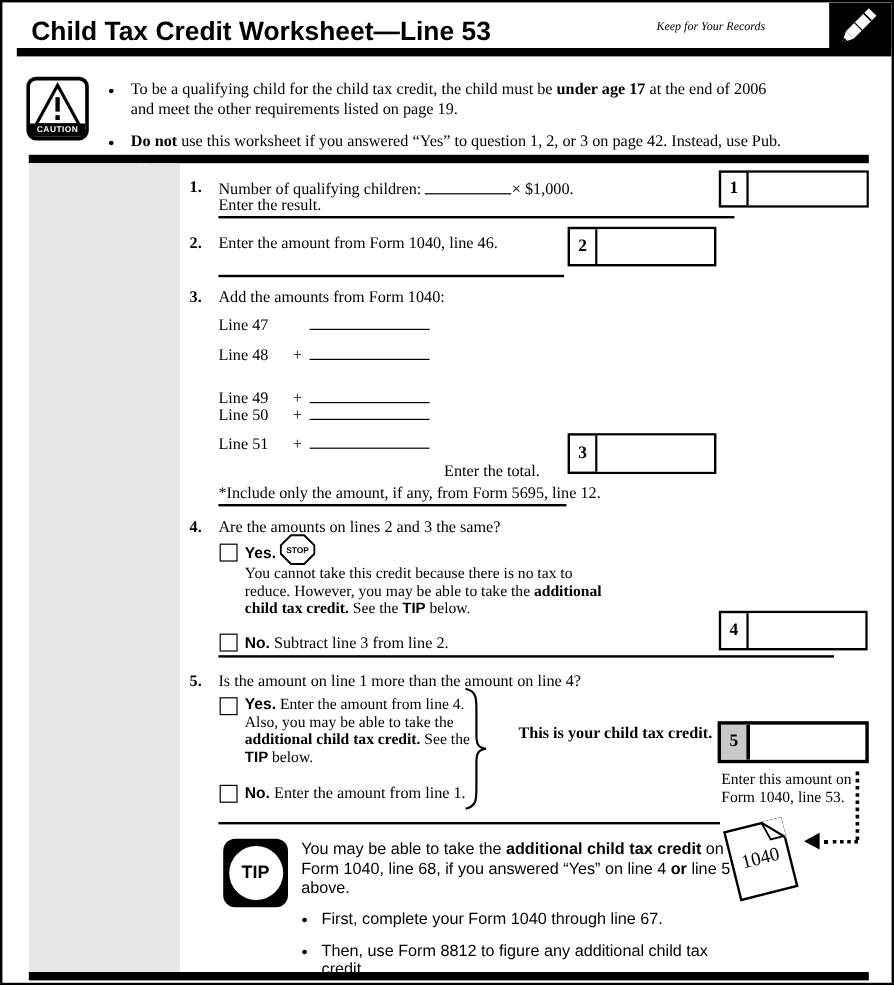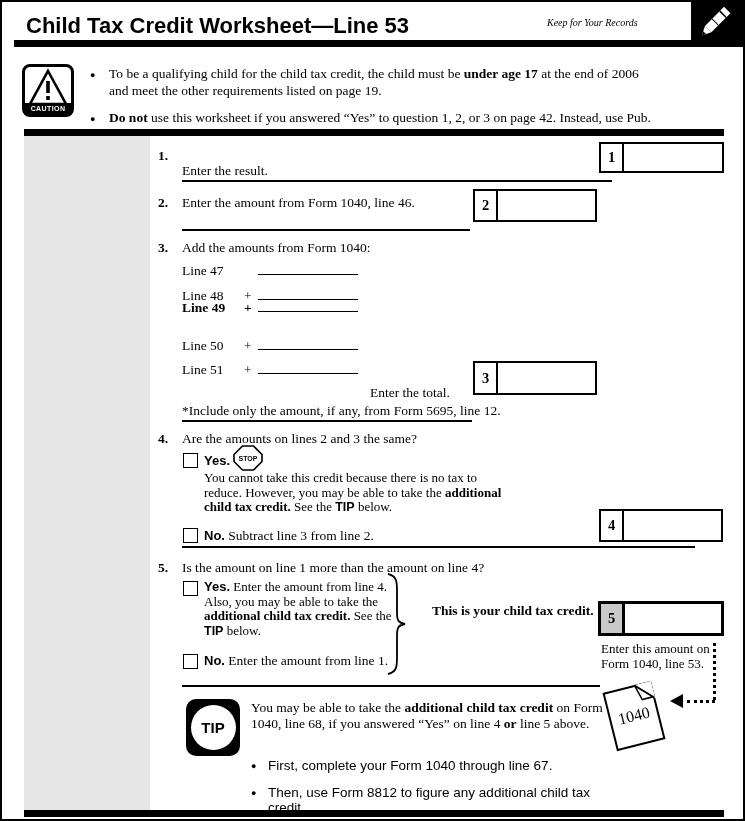--- a/index.html
+++ b/index.html
@@ -50,21 +50,21 @@
 
   .l3row{position:absolute;left:180px;}
   .l3label{display:inline-block;width:62px;}
   .l3plus{display:inline-block;width:14px;}
 
   
   .tip-icon{left:184px;top:697px;width:54px;height:57px;background:#000;border-radius:10px;
             display:flex;align-items:center;justify-content:center;}
   .tip-circle{width:45px;height:45px;background:#fff;border-radius:50%;display:flex;align-items:center;justify-content:center;
               font-family:"Liberation Sans",sans-serif;font-weight:bold;font-size:15px;}
-  .tip-text{left:249px;top:698px;width:368px;font-family:Liberation Serif, serif;font-size:13.5px;line-height:16px;}
+  .tip-text{left:249px;top:698px;width:368px;font-family:Liberation Sans, sans-serif;font-size:13.5px;line-height:16px;}
   .tip-bullets{left:249px;top:756px;width:352px;font-family:"Liberation Sans",sans-serif;font-size:13.5px;line-height:15.5px;}
   .tbullet{position:relative;padding-left:17px;margin-bottom:11px;}
   .tbullet::before{content:"●";position:absolute;left:0;top:1px;font-size:9px;}
 
   .doc1040{left:607px;top:684px;width:50px;height:60px;border:2px solid #000;background:#fff;
            transform:rotate(-14deg);display:flex;align-items:center;justify-content:center;
            font-size:16px;box-sizing:border-box;}
   .fold{position:absolute;top:-2px;right:-2px;}
   .dots-v{left:711px;top:641px;height:57px;width:0;border-left:3px dotted #000;}
   .dots-h{left:685px;top:698px;width:28px;height:0;border-top:3px dotted #000;}
@@ -102,20 +102,25 @@
   </div>
   <div class="abs caution-list">
     <div class="cbullet"><span>To be a qualifying child for the child tax credit, the child must be </span><span class="b">under age 17</span><span> at the end of 2006 and meet the other requirements listed on page 19.</span></div>
     <div class="cbullet"><span class="b">Do not</span><span> use this worksheet if you answered “Yes” to question 1, 2, or 3 on page 42. Instead, use Pub. 972.</span></div>
   </div>
   <div class="abs bar bar2"></div>
 
   <div class="abs sidebar"></div>
 
   <div class="abs num" style="left:156px;top:146px;">1.</div>
+  <div class="abs" style="left:180px;top:146px;">
+    <span>Number of qualifying children:</span>
+    <span class="blank" style="width:72px;"></span><span>×</span>
+    <span>$1,000.</span>
+  </div>
   <div class="abs" style="left:180px;top:161px;">Enter the result.</div>
   <div class="abox" style="left:597px;top:140px;width:125px;height:31px;">
     <div class="bnum">1</div>
     <div class="bval"></div>
   </div>
   <div class="abs sep" style="left:180px;top:178px;width:430px;"></div>
 
   <div class="abs num" style="left:156px;top:193px;">2.</div>
   <div class="abs" style="left:180px;top:193px;">Enter the amount from Form 1040, line 46.</div>
   <div class="abox" style="left:471px;top:187px;width:124px;height:33px;">
@@ -126,21 +131,21 @@
 
   <div class="abs num" style="left:156px;top:238px;">3.</div>
   <div class="abs" style="left:180px;top:238px;">Add the amounts from Form 1040:</div>
 
   <div class="l3row" style="top:259px;">
     <span class="l3label">Line 47</span><span class="l3plus"></span><span class="blank" style="width:100px;"></span>
   </div>
   <div class="l3row" style="top:284px;">
     <span class="l3label">Line 48</span><span class="l3plus">+</span><span class="blank" style="width:100px;"></span>
   </div>
-  <div class="l3row" style="top:296px;font-weight:bold;">
+  <div class="l3row" style="top:320px;">
     <span class="l3label">Line 49</span><span class="l3plus">+</span><span class="blank" style="width:100px;"></span>
   </div>
   <div class="l3row" style="top:334px;">
     <span class="l3label">Line 50</span><span class="l3plus">+</span><span class="blank" style="width:100px;"></span>
   </div>
   <div class="l3row" style="top:358px;">
     <span class="l3label">Line 51</span><span class="l3plus">+</span><span class="blank" style="width:100px;"></span>
   </div>
   <div class="abs" style="left:368px;top:383px;">Enter the total.</div>
   <div class="abox" style="left:471px;top:359px;width:124px;height:34px;">

